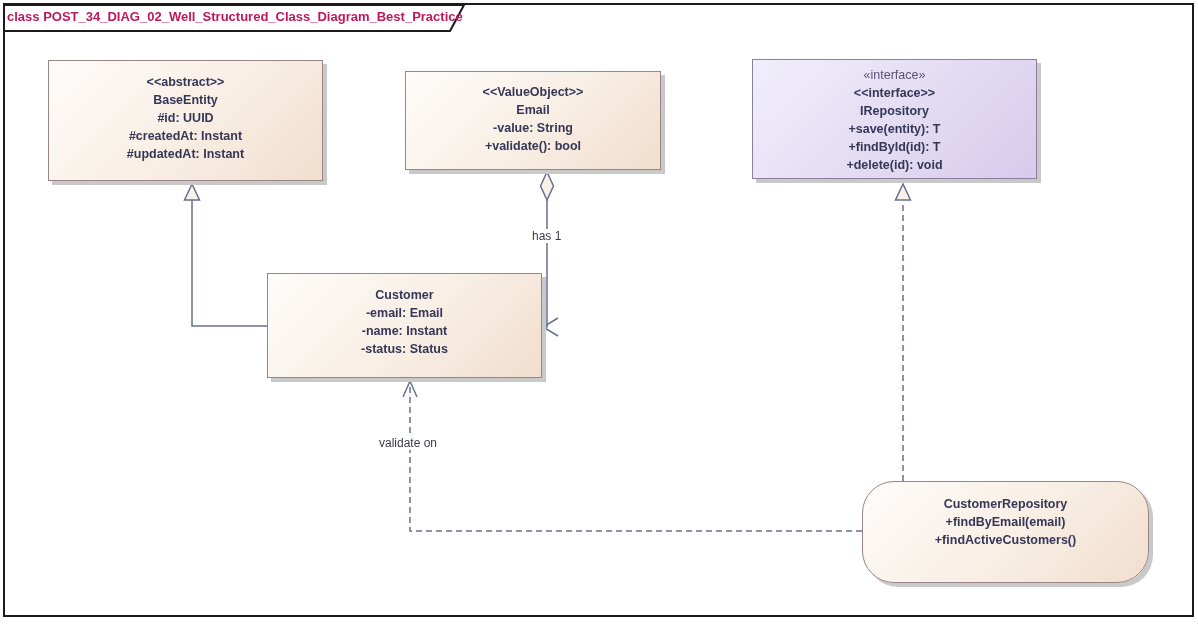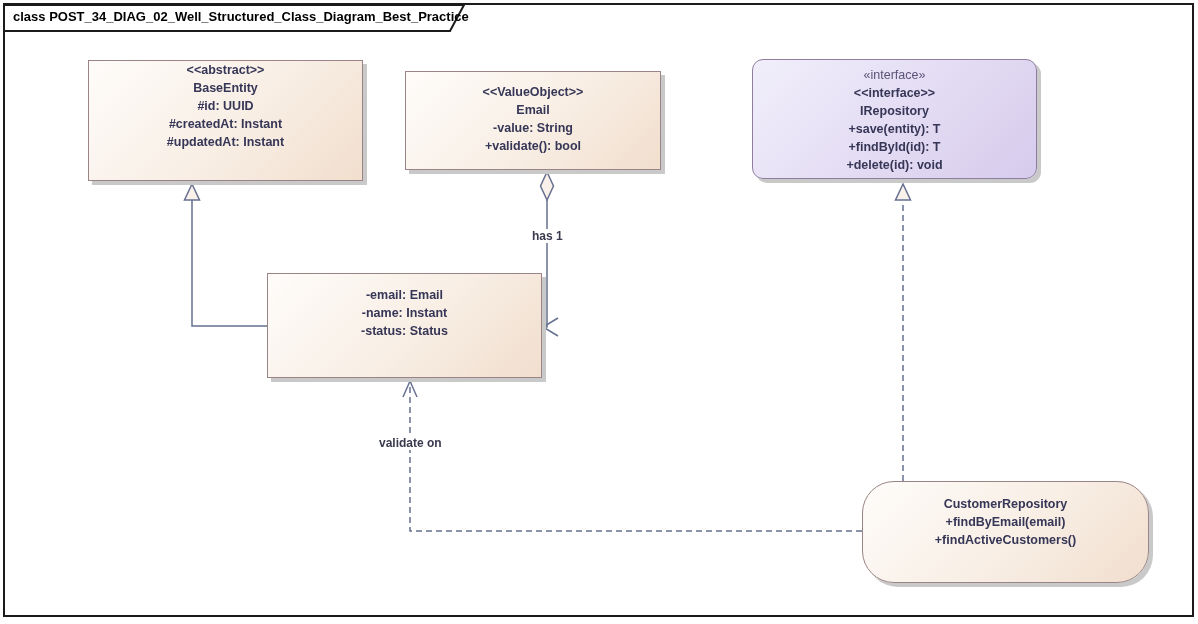--- a/index.html
+++ b/index.html
@@ -5,44 +5,43 @@
   html,body { margin:0; padding:0; background:#ffffff; }
   .stage {
     position:relative; width:1198px; height:624px;
     background:#ffffff; overflow:hidden;
     font-family:"Liberation Sans", sans-serif;
   }
   .layer { position:absolute; left:0; top:0; width:1198px; height:624px; }
   svg.layer { pointer-events:none; }
 
   .frame-title {
-    position:absolute; left:13px; top:9px;
-    font-size:13px; font-weight:bold; color:#000000;
+    position:absolute; left:7px; top:9px;
+    font-size:13px; font-weight:bold; color:#be185d;
     white-space:nowrap; letter-spacing:0px;
   }
 
   .uml-box {
     position:absolute; box-sizing:border-box;
     border:1px solid #9A8486;
     background:linear-gradient(135deg,#FEFCFA 0%, #F8EEE4 55%, #F1DECE 100%);
     box-shadow:4px 4px 0 #C9C9C9;
     color:#363657; font-weight:bold; font-size:12.5px; line-height:18px;
     text-align:center;
   }
   .uml-box.interface {
     border-color:#8E7E9D;
     background:linear-gradient(135deg,#F1EFFB 0%, #E3DBF3 55%, #D6CBEC 100%);
-    border-radius:11px;
   }
   .uml-line { height:18px; white-space:nowrap; overflow:visible; }
   .uml-keyword { font-weight:normal; color:#5A5276; }
 
   .conn-label {
     position:absolute; background:#ffffff; color:#3A3A4E;
-    font-size:12px; line-height:14px; font-weight:bold;
+    font-size:12px; line-height:14px; font-weight:normal;
     padding:0 2px; white-space:nowrap;
   }
 </style>
 </head>
 <body>
 
 <div class="stage">
 
   <svg class="layer" viewBox="0 0 1198 624">
 
@@ -67,21 +66,21 @@
     </g>
 
     <g>
       <polyline points="862,531 410,531 410,383" fill="none" stroke="#66708F" stroke-width="1.5" stroke-dasharray="6,4"></polyline>
       <polyline points="403,397 410,381 417,397" fill="none" stroke="#66708F" stroke-width="1.5"></polyline>
     </g>
   </svg>
 
   <div class="frame-title">class POST_34_DIAG_02_Well_Structured_Class_Diagram_Best_Practice</div>
 
-  <div class="uml-box" style="left:48px; top:60px; width:275px; height:121px; margin-left:40px;">
+  <div class="uml-box" style="left:48px; top:60px; width:275px; height:121px; padding-top:12px;">
     <div class="uml-line">&lt;&lt;abstract&gt;&gt;</div>
     <div class="uml-line">BaseEntity</div>
     <div class="uml-line">#id: UUID</div>
     <div class="uml-line">#createdAt: Instant</div>
     <div class="uml-line">#updatedAt: Instant</div>
   </div>
 
   <div class="uml-box" style="left:405px; top:71px; width:256px; height:99px; padding-top:11px;">
     <div class="uml-line">&lt;&lt;ValueObject&gt;&gt;</div>
     <div class="uml-line">Email</div>
@@ -92,20 +91,21 @@
   <div class="uml-box interface" style="left:752px; top:59px; width:285px; height:120px; padding-top:6px;">
     <div class="uml-line uml-keyword">«interface»</div>
     <div class="uml-line">&lt;&lt;interface&gt;&gt;</div>
     <div class="uml-line">IRepository</div>
     <div class="uml-line">+save(entity): T</div>
     <div class="uml-line">+findById(id): T</div>
     <div class="uml-line">+delete(id): void</div>
   </div>
 
   <div class="uml-box" style="left:267px; top:273px; width:275px; height:105px; padding-top:12px;">
+    <div class="uml-line">Customer</div>
     <div class="uml-line">-email: Email</div>
     <div class="uml-line">-name: Instant</div>
     <div class="uml-line">-status: Status</div>
   </div>
 
   <div class="uml-box" style="left:862px; top:481px; width:287px; height:102px; padding-top:13px;border-radius:32px;">
     <div class="uml-line">CustomerRepository</div>
     <div class="uml-line">+findByEmail(email)</div>
     <div class="uml-line">+findActiveCustomers()</div>
   </div>

